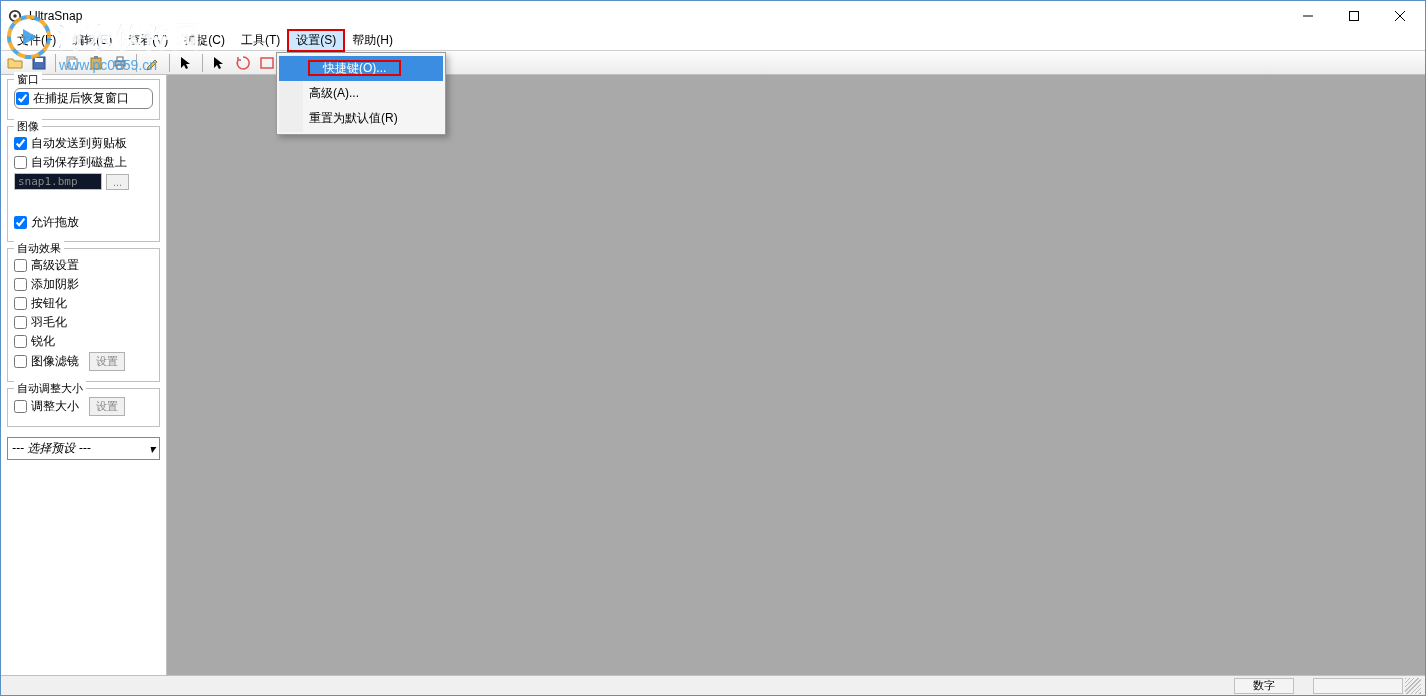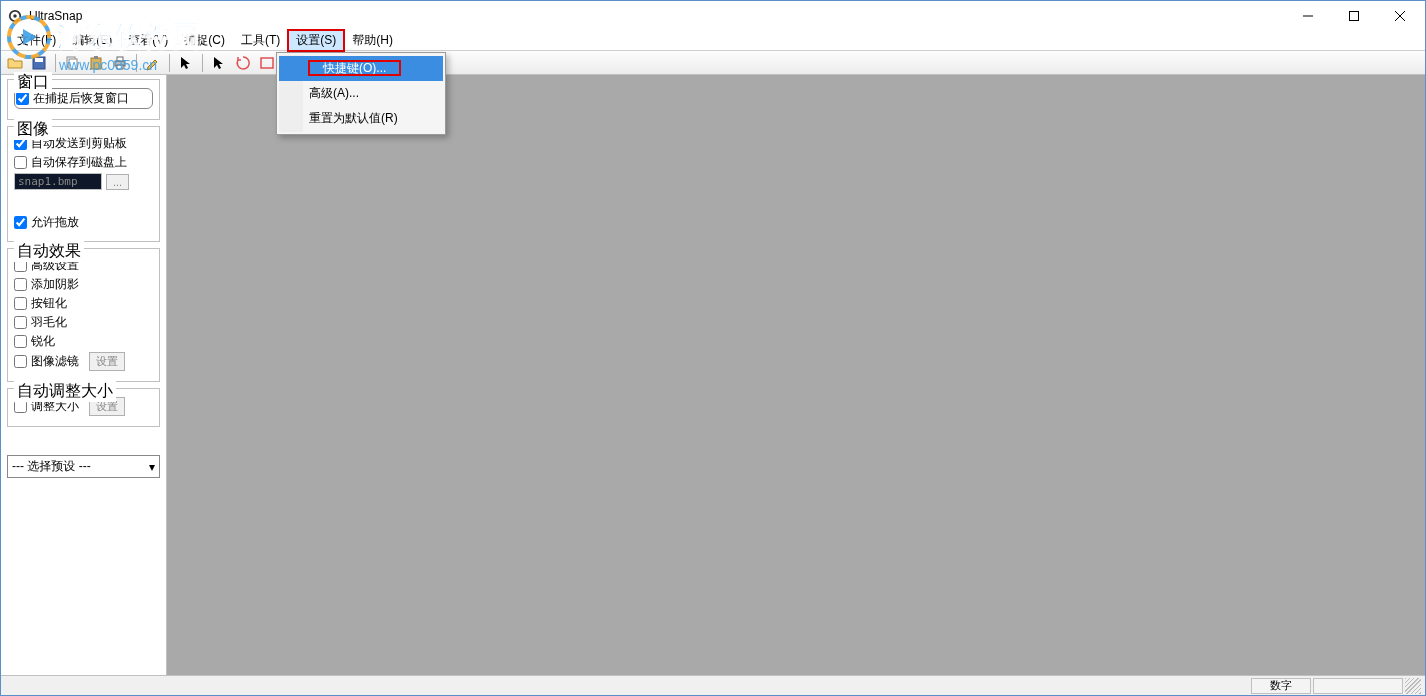--- a/index.html
+++ b/index.html
@@ -85,21 +85,21 @@
   border: 1px solid #c0c0c0;
   margin-bottom: 6px;
   padding: 6px 6px 8px 6px;
   position: relative;
 }
 .fieldset .legend {
   position: absolute;
   top: -8px; left: 6px;
   background: #fff;
   padding: 0 3px;
-  font-size: 16px;
+  font-size: 11px;
 }
 .chk-row {
   display: flex;
   align-items: center;
   gap: 4px;
   margin: 2px 0;
   border-radius: 6px;
 }
 .chk-row input[type=checkbox] {
   width: 13px; height: 13px;
@@ -117,21 +117,22 @@
   padding: 1px 3px;
 }
 .mini-btn {
   border: 1px solid #b0b0b0;
   background: #f0f0f0;
   color: #888;
   padding: 1px 6px;
   font-size: 11px;
 }
 .dropdown-row {
-  margin-top: 28px;
+  margin-top: 10px;
+  font-style: italic;
 }
 .dropdown {
   width: 100%;
   border: 1px solid #888;
   background: #fff;
   padding: 2px 4px;
   font-size: 12px;
   display: flex; justify-content: space-between; align-items: center;
 }
 .big-btn {
@@ -158,20 +159,21 @@
   gap: 2px;
 }
 .status-cell {
   border: 1px solid #c0c0c0;
   height: 16px;
   padding: 0 8px;
   min-width: 60px;
   background: #f4f4f4;
   display: flex; align-items: center; justify-content: center;
   font-size: 11px;
+  margin-left: 17px;
 }
 .status-cell.empty { min-width: 90px; }
 .grip {
   width: 16px; height: 16px;
   background: repeating-linear-gradient(135deg,#bbb 0 1px, transparent 1px 3px);
 }
 
 .popup {
   position: absolute;
   top: 51px;

